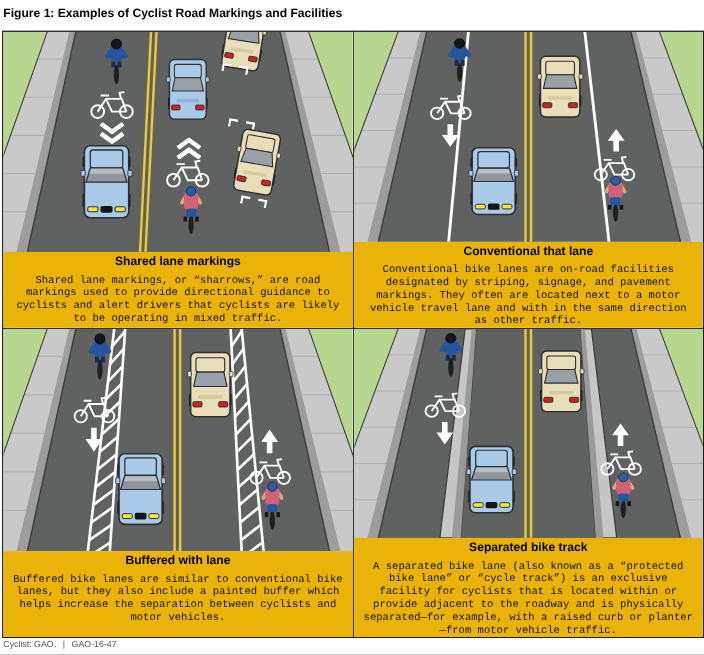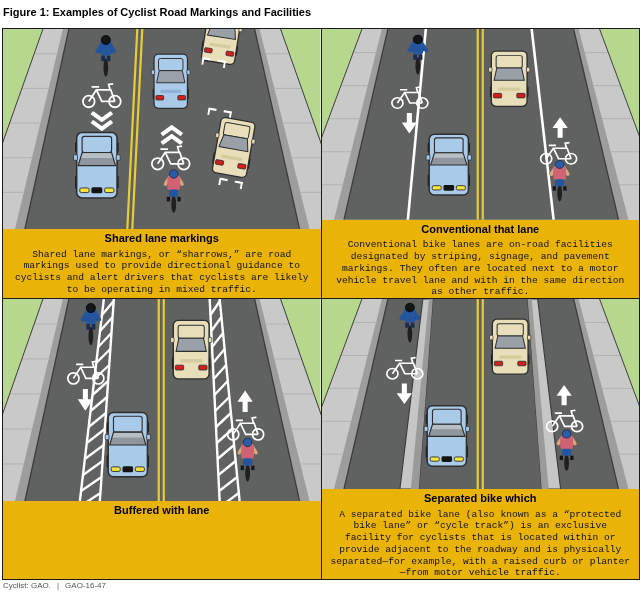--- a/index.html
+++ b/index.html
@@ -224,20 +224,21 @@
         <use href="#car-front-blue" x="101" y="112" width="48" height="68"></use>
         <use href="#car-rear-beige" x="166" y="20" width="45" height="62"></use>
         <g>
           <use href="#arrow-up" x="234" y="90" width="17" height="24"></use>
           <use href="#bike-glyph" x="222" y="116" width="42" height="27"></use>
         </g>
         <use href="#cyclist-red" x="233" y="138" width="24" height="46"></use>
       </svg>
       <div class="cap">
         <div class="cap-title">Buffered with lane</div>
+        <div class="cap-text">Buffered bike lanes are similar to conventional bike lanes, but they also include a painted buffer which helps increase the separation between cyclists and motor vehicles.</div>
       </div>
     </div>
 
     <div class="cell">
       <svg class="illus" viewBox="0 0 318 202" width="318" height="202" preserveAspectRatio="none">
         <use href="#base"></use>
         <g stroke="#e6cc39" stroke-width="2.2">
           <line x1="156" y1="0" x2="156" y2="202"></line>
           <line x1="161" y1="0" x2="161" y2="202"></line>
         </g>
@@ -256,21 +257,21 @@
         </g>
         <use href="#car-front-blue" x="101" y="112" width="48" height="68"></use>
         <use href="#car-rear-beige" x="166" y="20" width="45" height="62"></use>
         <g>
           <use href="#arrow-up" x="234" y="90" width="17" height="24"></use>
           <use href="#bike-glyph" x="222" y="116" width="42" height="27"></use>
         </g>
         <use href="#cyclist-red" x="233" y="138" width="24" height="46"></use>
       </svg>
       <div class="cap">
-        <div class="cap-title">Separated bike which</div>
+        <div class="cap-title">Separated bike track</div>
         <div class="cap-text">A separated bike lane (also known as a “protected bike lane” or “cycle track”) is an exclusive facility for cyclists that is located within or provide adjacent to the roadway and is physically separated—for example, with a raised curb or planter—from motor vehicle traffic.</div>
       </div>
     </div>
 
   </div>
 
   <div class="source">
     <span>Cyclist: GAO.</span><span>|</span><span>GAO-16-47</span>
   </div>
 </div>

